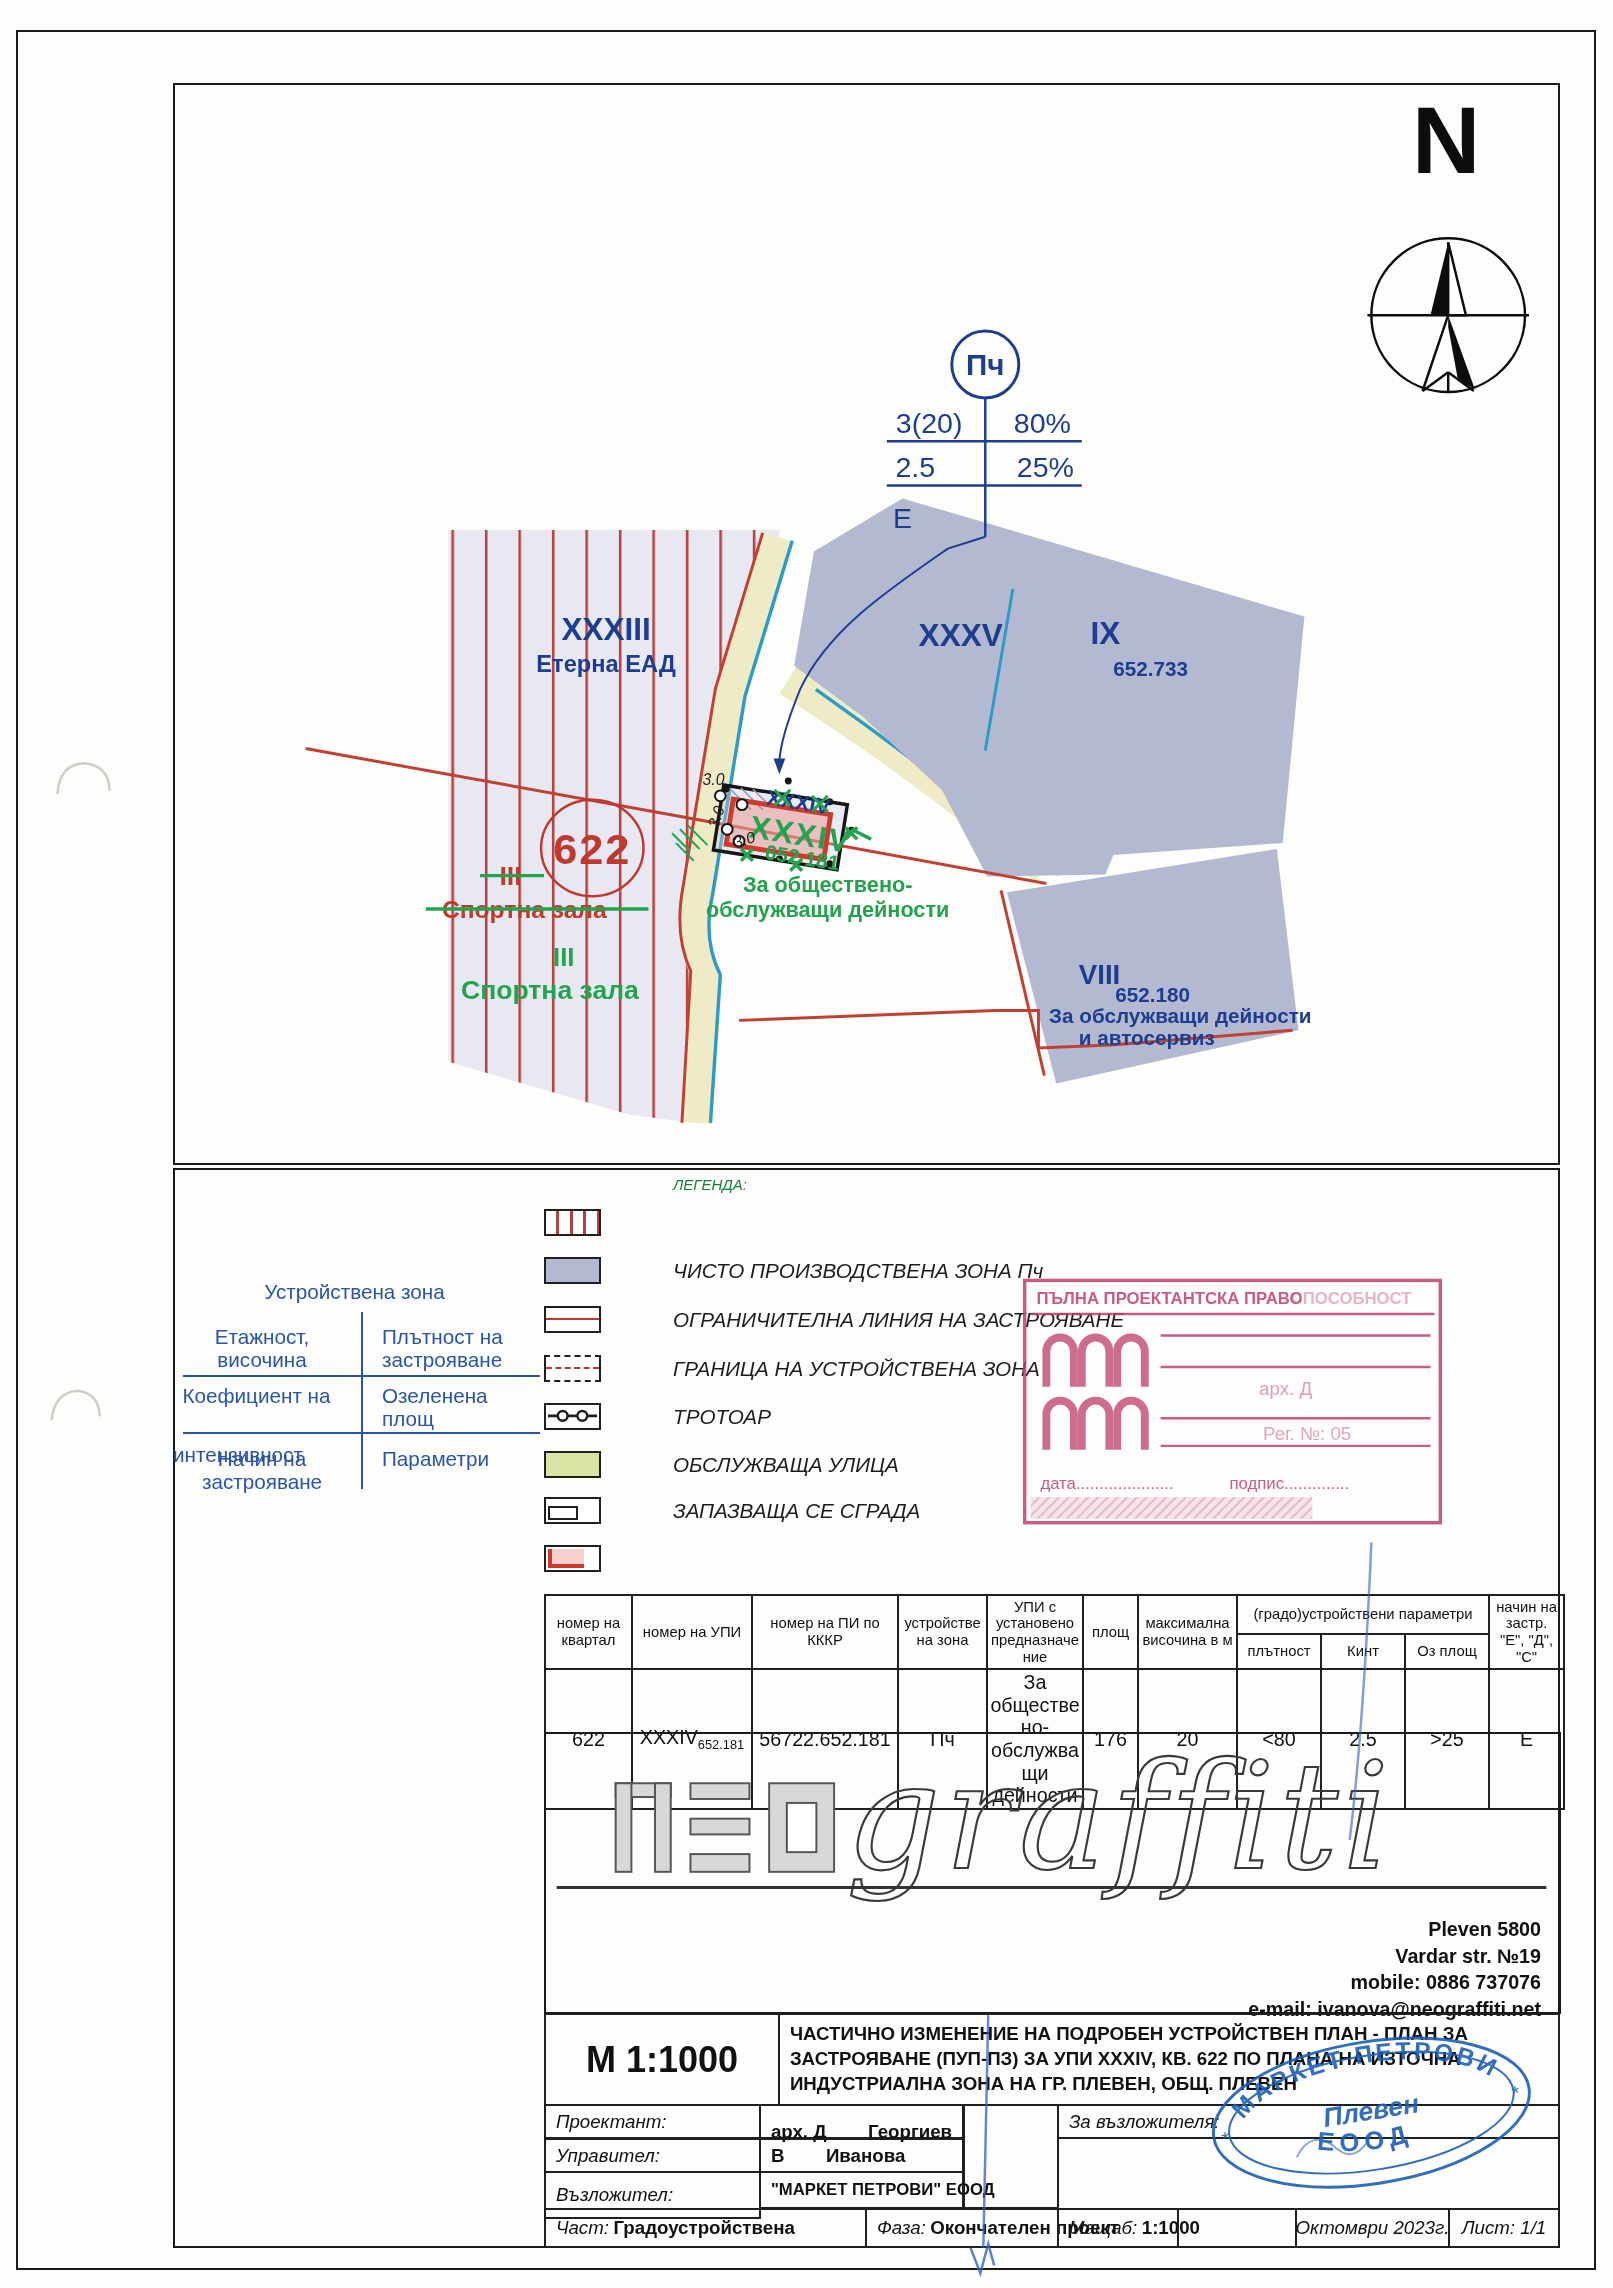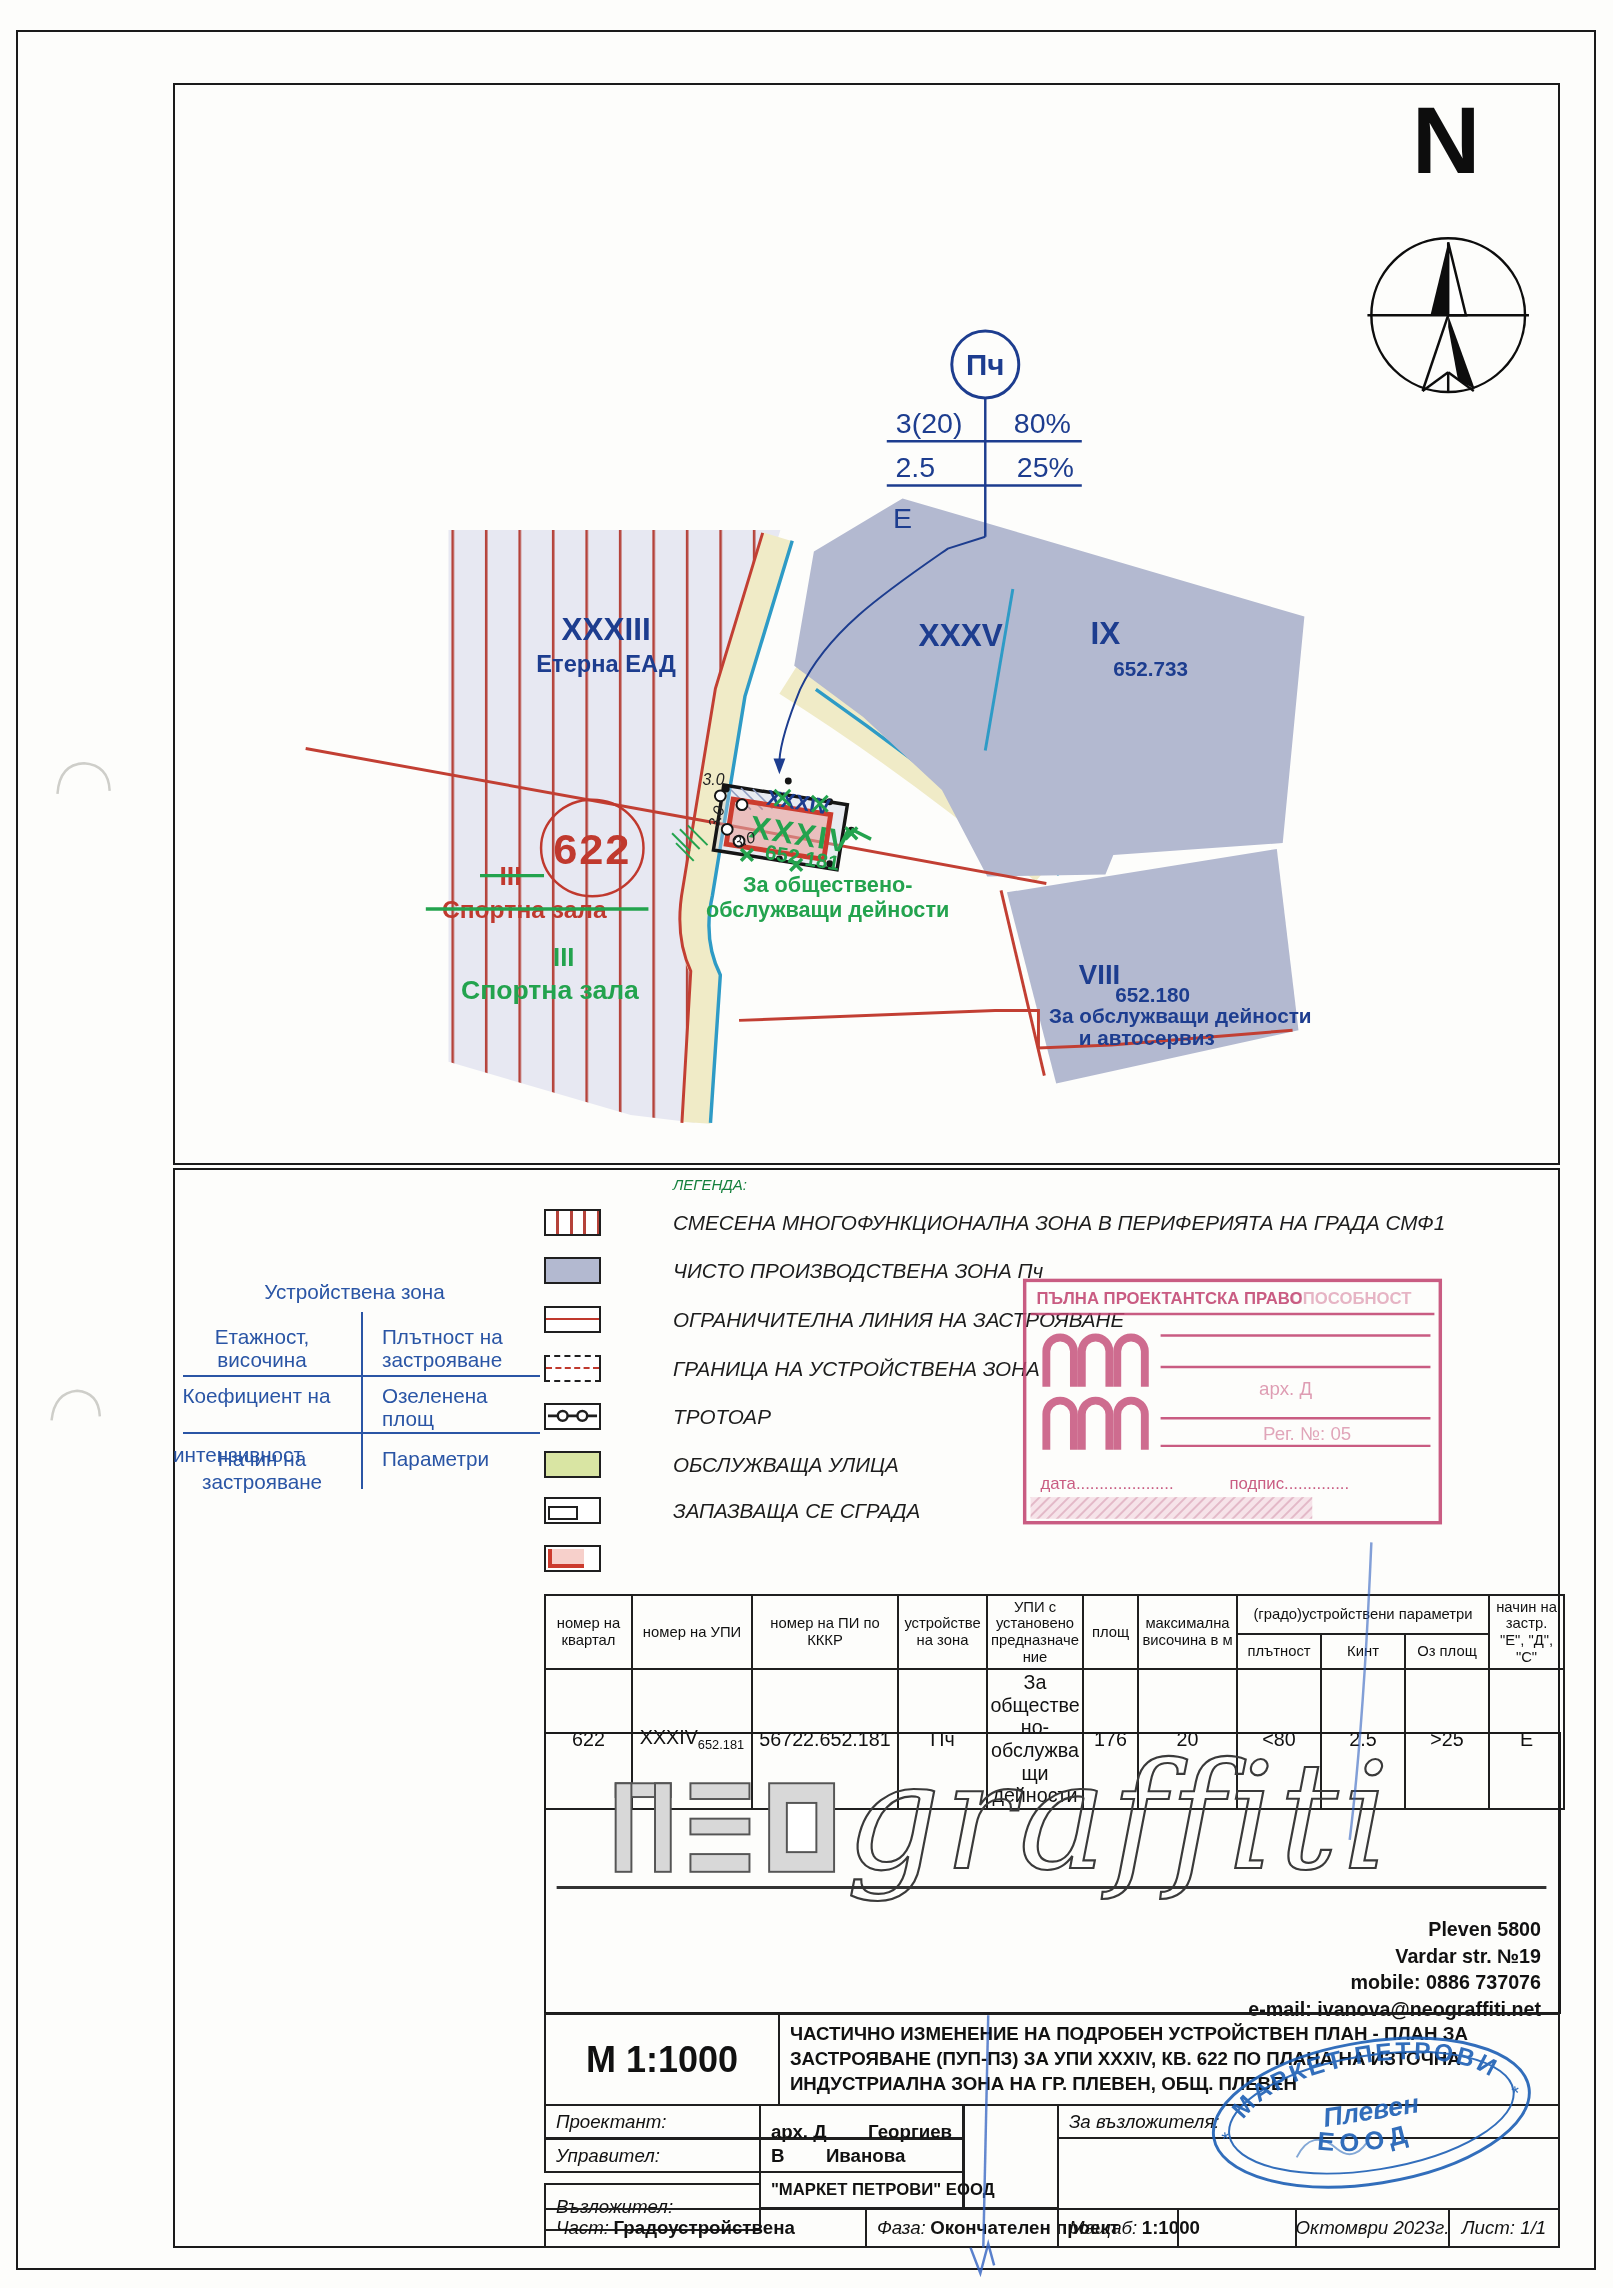--- a/index.html
+++ b/index.html
@@ -193,21 +193,20 @@
     </g>
   </svg>
 
   <div class="frame" style="left:173px;top:83px;width:1387px;height:1082px;"></div>
 
   <div class="frame" style="left:173px;top:1168px;width:1387px;height:1080px;"></div>
 
   <div class="leg-title" style="left:673px;top:1176px;">ЛЕГЕНДА:</div>
 
   <div class="sw sw-smf1" style="left:544px;top:1209px;"></div>
-  <div class="leg-label" style="left:673px;top:1210px;">СМЕСЕНА МНОГОФУНКЦИОНАЛНА ЗОНА В ПЕРИФЕРИЯТА НА ГРАДА СМФ1</div>
 
   <div class="sw sw-pch" style="left:544px;top:1257px;"></div>
   <div class="leg-label" style="left:673px;top:1258px;">ЧИСТО ПРОИЗВОДСТВЕНА ЗОНА Пч</div>
 
   <div class="sw sw-limit" style="left:544px;top:1306px;">
       <div class="rl"></div>
     </div>
   <div class="leg-label" style="left:673px;top:1307px;">ОГРАНИЧИТЕЛНА ЛИНИЯ НА ЗАСТРОЯВАНЕ</div>
 
   <div class="sw sw-border" style="left:544px;top:1355px;">
@@ -333,21 +332,21 @@
     </div>
   <div class="tb-cell" style="left:759px;top:2104px;width:206px;height:35px;">
     <span class="tb-val" style="padding-left:9.9px;white-space:pre;margin-top:20px;">арх. Д        Георгиев</span>
     </div>
   <div class="tb-cell" style="left:544px;top:2138px;width:217px;height:35px;">
     <span class="tb-label">Управител:</span>
     </div>
   <div class="tb-cell" style="left:759px;top:2138px;width:206px;height:35px;">
     <span class="tb-val" style="padding-left:9.9px;white-space:pre;">В        Иванова</span>
     </div>
-  <div class="tb-cell" style="left:544px;top:2171px;width:217px;height:48px;margin-top:12px;">
+  <div class="tb-cell" style="left:544px;top:2171px;width:217px;height:48px;">
     <span class="tb-label">Възложител:</span>
     </div>
   <div class="tb-cell" style="left:759px;top:2171px;width:206px;height:38px;">
     <span class="tb-val" style="padding-left:9.9px;font-size:16.7px;">"МАРКЕТ ПЕТРОВИ" ЕООД</span>
     </div>
   <div class="tb-cell" style="left:962px;top:2104px;width:97px;height:105px;"></div>
 
   <div class="tb-cell" style="left:1057px;top:2104px;width:503px;height:35px;">
     <span class="tb-label">За възложителя:</span>
     </div>

